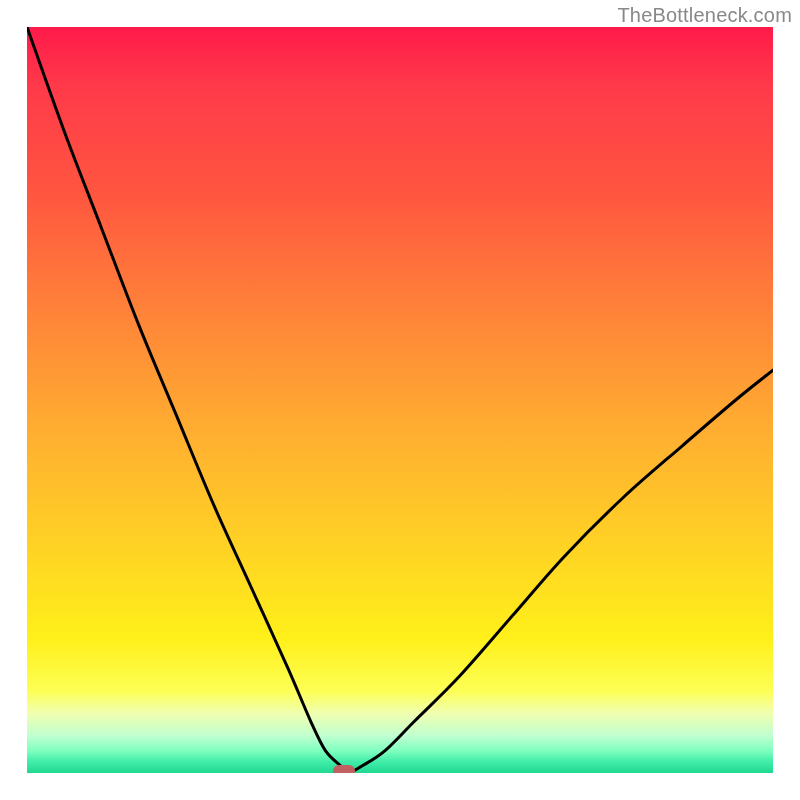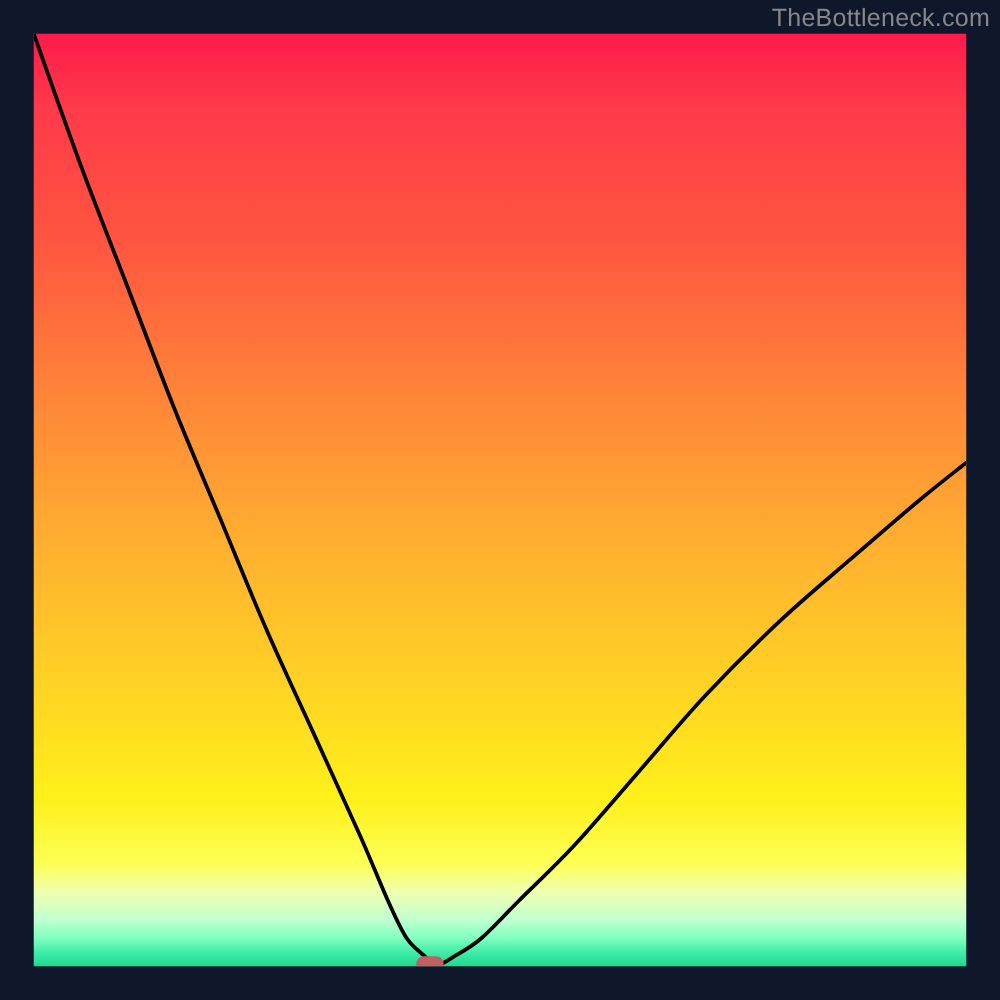--- a/index.html
+++ b/index.html
@@ -11,21 +11,21 @@
     font-family: Arial, sans-serif;
     position: relative;
     overflow: hidden;
   }
   .frame {
     position: absolute;
     top: 0;
     left: 0;
     width: 800px;
     height: 800px;
-    background: #0f172a;
+    background: #ffffff;
   }
   .plot-area {
     position: absolute;
     top: 27px;
     left: 27px;
     width: 746px;
     height: 746px;
     background: linear-gradient(to bottom,
       #ff1a4a 0%,
       #ff3a4a 8%,

